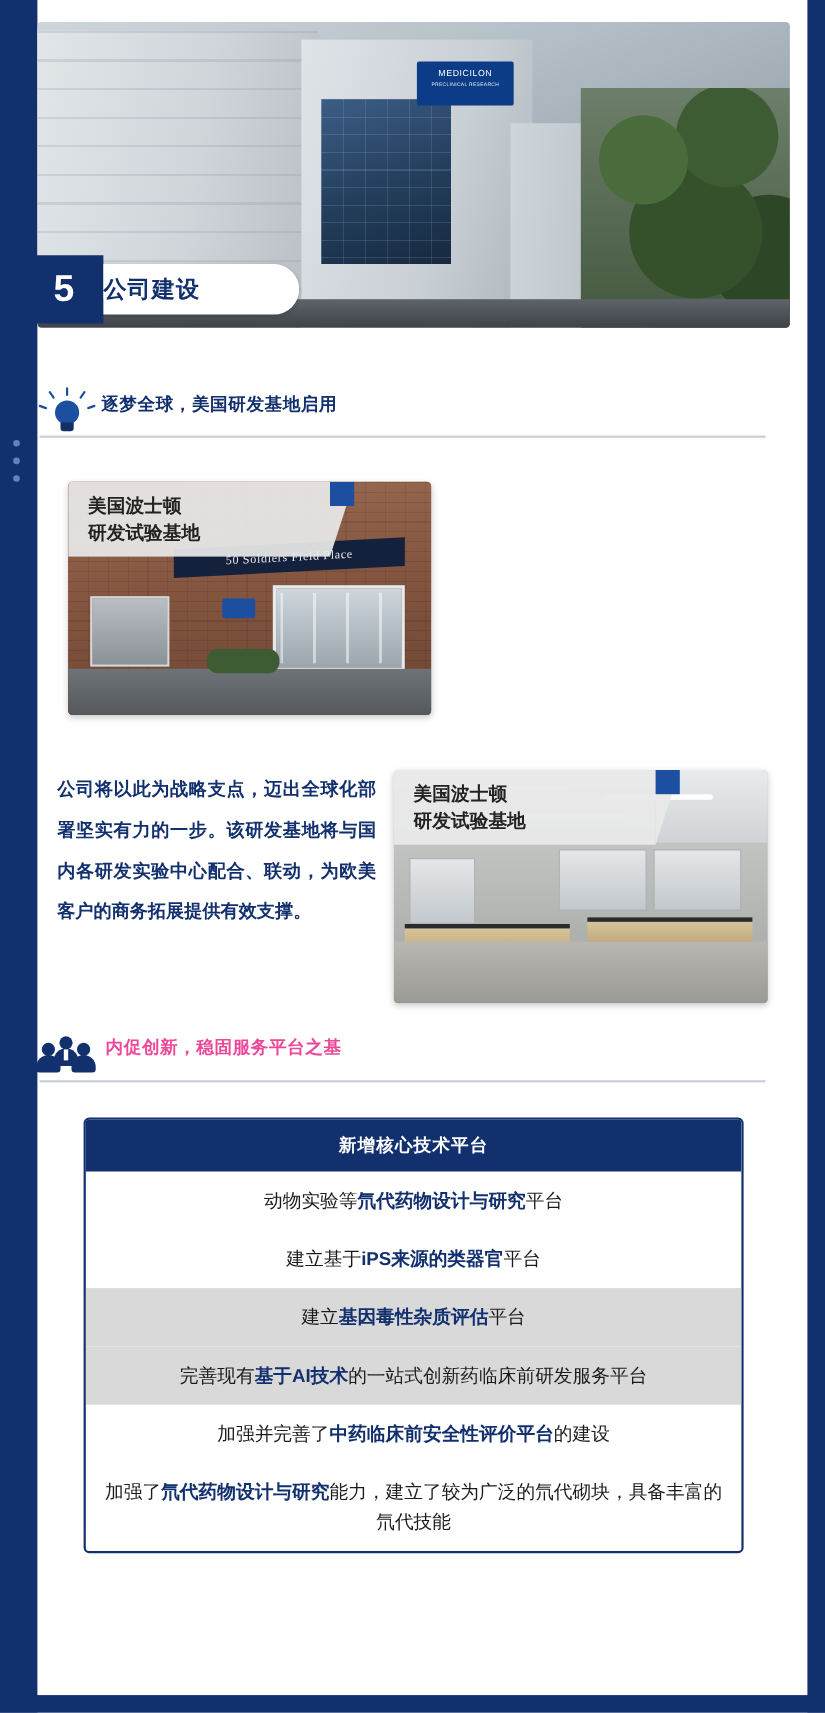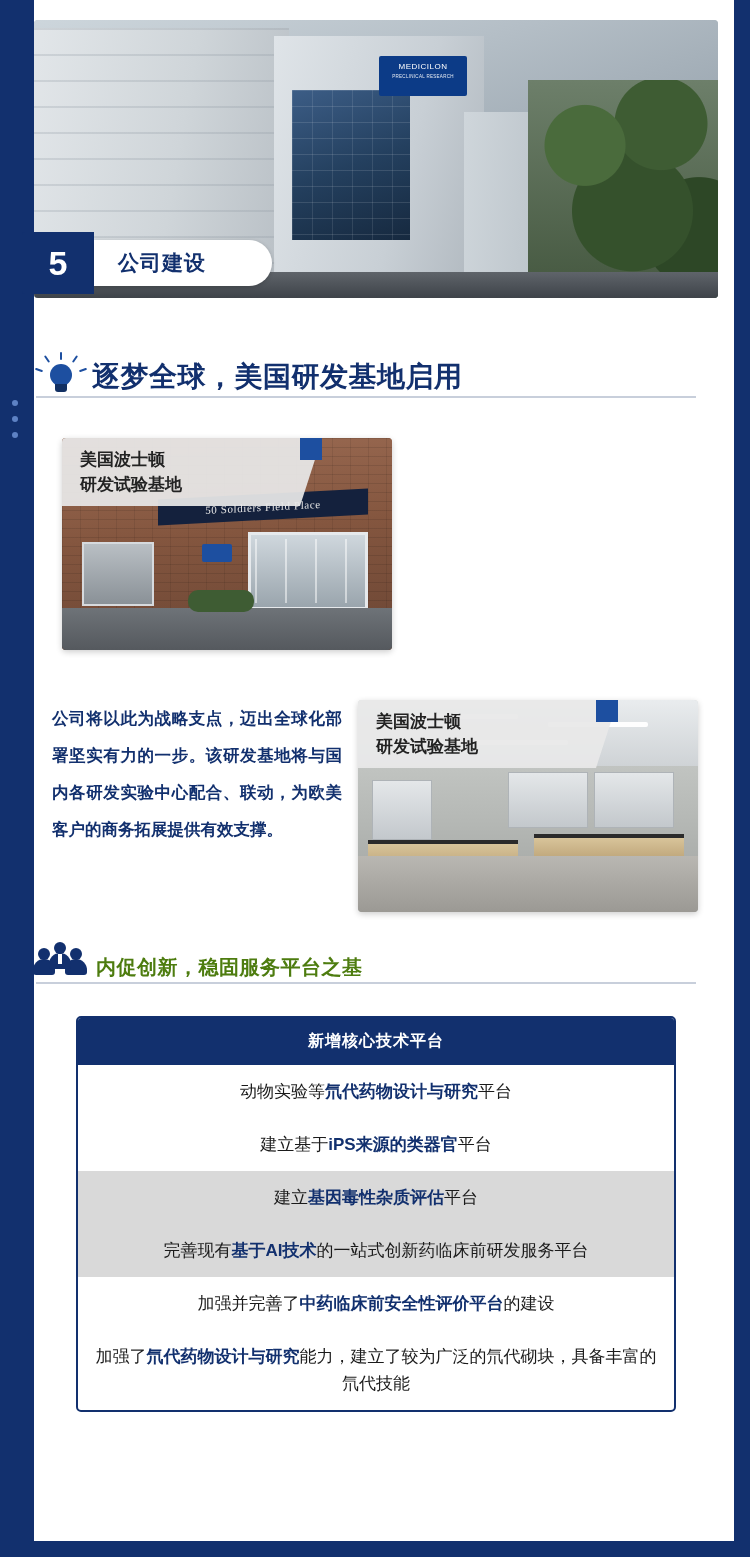--- a/index.html
+++ b/index.html
@@ -97,21 +97,21 @@
     position:absolute;left:0;top:0;width:72px;height:62px;
     background:#12306e;border-radius:3px 0 0 3px;
     color:#fff;font-size:34px;font-weight:bold;
     display:flex;align-items:center;justify-content:center;
   }
   .sec-title-box{
     position:absolute;left:72px;top:8px;width:178px;height:46px;
     background:#ffffff;border-radius:0 23px 23px 0;
     box-shadow:0 1px 4px rgba(0,0,0,.18);
     display:flex;align-items:center;
-    padding-left:24px;box-sizing:border-box;
+    box-sizing:border-box;
     color:#12306e;font-size:21px;font-weight:bold;letter-spacing:1px;
   }
 
   
   .sub1{
     position:absolute;left:36px;top:352px;width:660px;height:46px;
   }
   .bulb{
     position:absolute;left:0;top:0;width:52px;height:46px;
   }
@@ -121,21 +121,21 @@
   }
   .bulb .base{
     position:absolute;left:19px;top:32px;width:12px;height:8px;border-radius:0 0 3px 3px;
     background:#123063;
   }
   .bulb .ray{
     position:absolute;width:2px;height:8px;background:#1d4fa0;border-radius:1px;
   }
   .sub1 h2{
     position:absolute;left:56px;top:6px;margin:0;
-    font-size:28px;color:#12306e;font-weight:bold;letter-spacing:.5px;
+    font-size:16px;color:#12306e;font-weight:bold;letter-spacing:.5px;
   }
   .sub1 .rule{
     position:absolute;left:0;top:44px;width:660px;height:2px;background:#c8cfdb;
   }
 
   
   .card1{
     position:absolute;left:62px;top:438px;width:330px;height:212px;
     border-radius:4px;overflow:hidden;
     background:linear-gradient(180deg,#8b5f4a 0%,#7b5240 60%,#6d4a3a 100%);
@@ -241,22 +241,22 @@
   
   .sub2{
     position:absolute;left:36px;top:938px;width:660px;height:46px;
   }
   .people{position:absolute;left:2px;top:2px;width:54px;height:40px;}
   .person{position:absolute;}
   .person .head{width:12px;height:12px;border-radius:50%;background:#12306e;position:absolute;left:0;top:0;}
   .person .body{width:22px;height:16px;border-radius:11px 11px 3px 3px;background:#12306e;position:absolute;left:-5px;top:11px;}
   .person .tie{position:absolute;left:4px;top:12px;width:4px;height:10px;background:#fff;}
   .sub2 h2{
-    position:absolute;left:60px;top:16px;margin:0;
-    font-size:20px;color:#4d7c0f;font-weight:bold;letter-spacing:.5px;
+    position:absolute;left:60px;top:4px;margin:0;
+    font-size:16px;color:#ec4899;font-weight:bold;letter-spacing:.5px;
   }
   .sub2 .rule{
     position:absolute;left:0;top:44px;width:660px;height:2px;background:#c8cfdb;
   }
 
   
   .tbl{
     position:absolute;left:76px;top:1016px;width:596px;
     border:2px solid #12306e;border-radius:5px;overflow:hidden;
     background:#fff;

